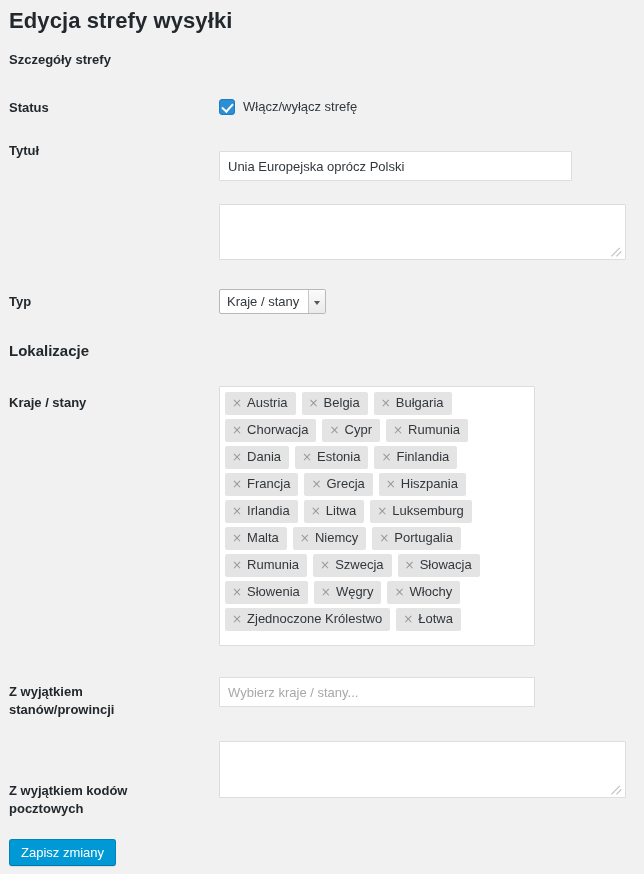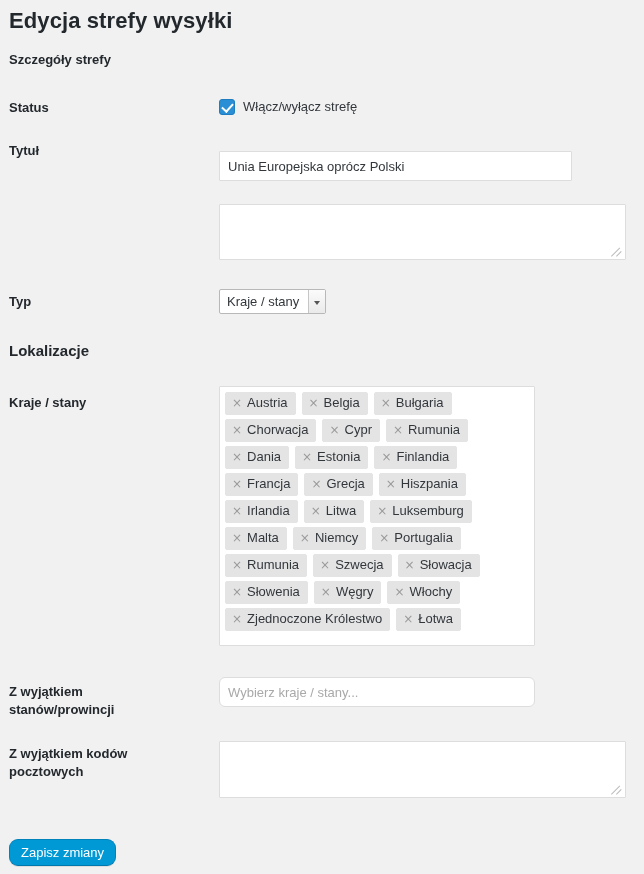--- a/index.html
+++ b/index.html
@@ -64,21 +64,21 @@
     line-height: 18px;
     width: 200px;
     white-space: pre-line;
   }
   .lbl-status { top: 99px; }
   .lbl-title  { top: 142px; }
   .lbl-desc   { top: 210px; }
   .lbl-type   { top: 293px; }
   .lbl-countries { top: 394px; }
   .lbl-exstates  { top: 683px; }
-  .lbl-expostal  { top: 745px; }
+  .lbl-expostal  { top: 782px; }
 
   
   .checkbox-row {
     position: absolute;
     left: 219px;
     top: 98px;
     display: flex;
     align-items: center;
     gap: 8px;
     height: 18px;
@@ -260,40 +260,40 @@
   }
 
   .select-input {
     position: absolute;
     left: 219px;
     top: 677px;
     width: 316px;
     height: 30px;
     background: #fff;
     border: 1px solid #ddd;
-    border-radius: 6px;
+    border-radius: 1px;
     font-family: "Liberation Sans", "DejaVu Sans", sans-serif;
     font-size: 13px;
     color: #32373c;
     padding: 0 8px;
     line-height: 28px;
     outline: none;
   }
   .select-input::placeholder { color: #a9a9a9; opacity: 1; }
 
   
   .save-btn {
     position: absolute;
     left: 9px;
     top: 839px;
     height: 27px;
     background: #0099d5;
     border: 1px solid #0082bb;
     border-bottom-color: #0077ad;
-    border-radius: 9px;
+    border-radius: 3px;
     color: #fff;
     font-family: "Liberation Sans", "DejaVu Sans", sans-serif;
     font-size: 13px;
     line-height: 25px;
     padding: 0 11px;
     cursor: pointer;
     box-shadow: 0 1px 0 rgba(0,0,0,0.08);
   }
 </style>
 </head>

